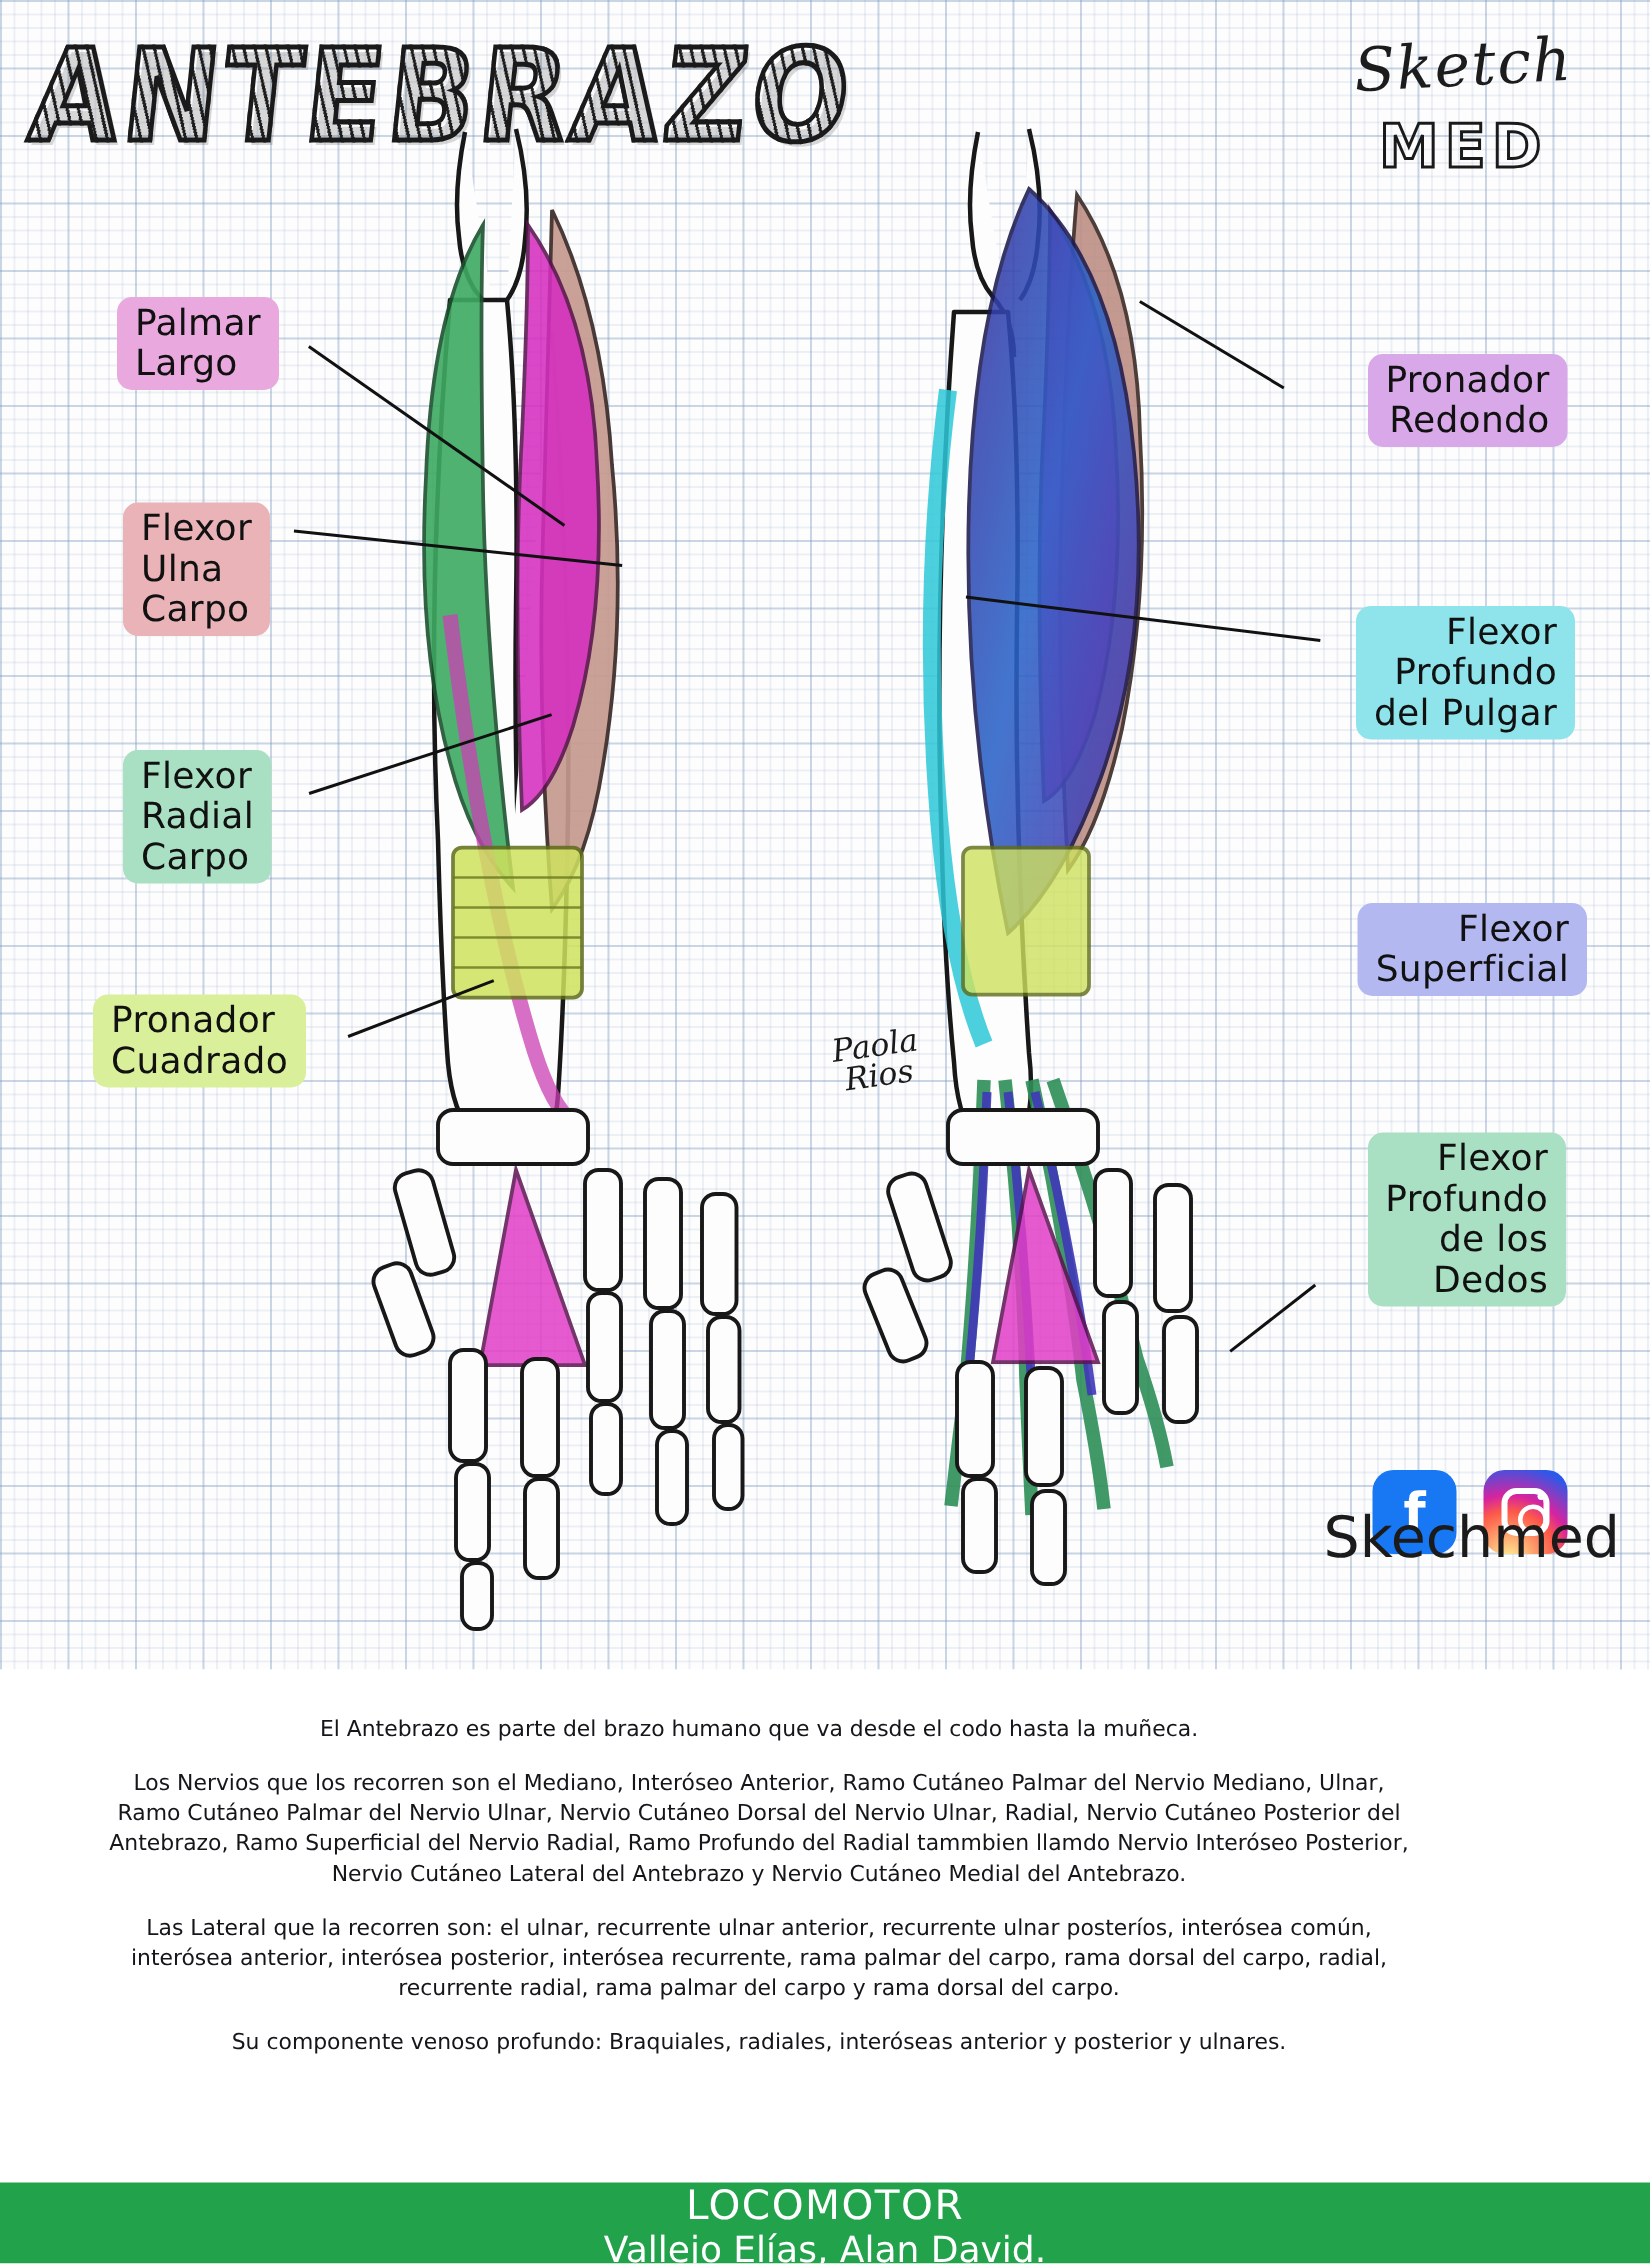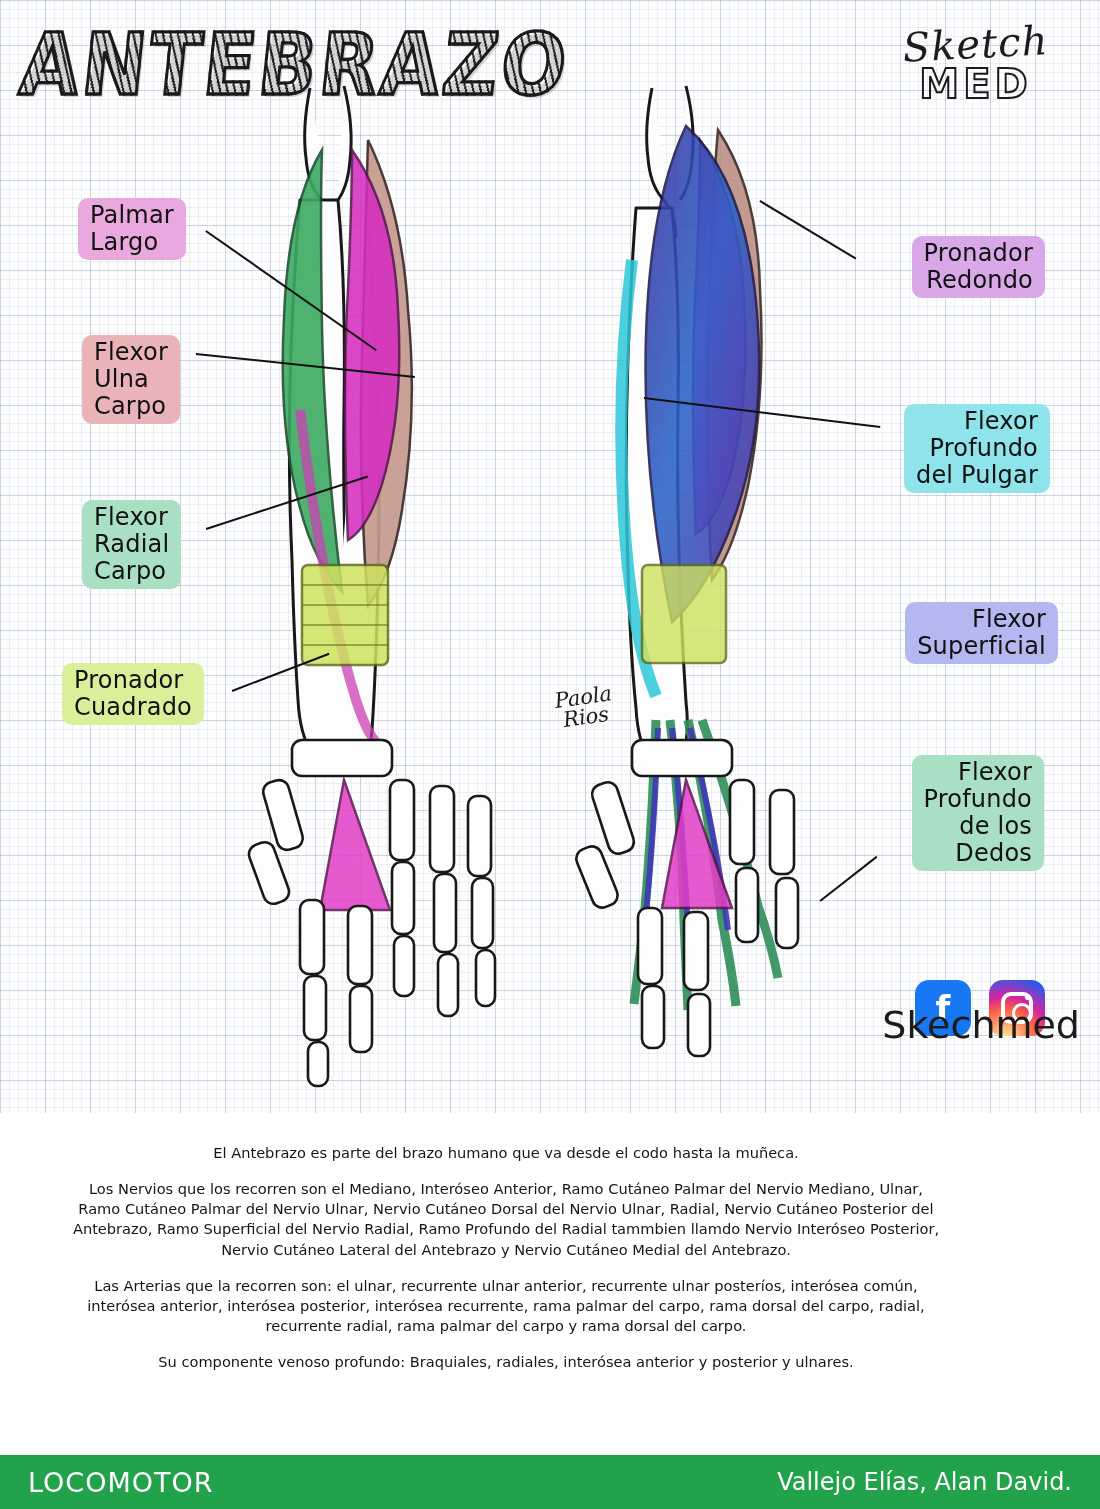--- a/index.html
+++ b/index.html
@@ -66,21 +66,21 @@
     transform: rotate(-3deg);
   }
   .brand .b2 {
     font-family: "DejaVu Sans", sans-serif;
     font-weight: bold;
     font-size: 40px;
     letter-spacing: 4px;
     color: transparent;
     -webkit-text-stroke: 2px #1a1a1a;
     display: block;
-    margin-top: 0;
+    margin-top: 14px;
   }
 
   
   .label {
     position: absolute;
     font-family: "DejaVu Sans", sans-serif;
     font-size: 24px;
     line-height: 1.12;
     color: #111;
     padding: 4px 12px;
@@ -144,20 +144,21 @@
   }
 
   
   .footer {
     position: absolute;
     left: 0; top: 1455px;
     width: 1100px; height: 54px;
     background: #22a24a;
     display: flex; align-items: center; justify-content: space-between;
     padding: 0 28px;
+    flex-direction: column;
   }
   .footer .left {
     color: #ffffff; font-family: "DejaVu Sans", sans-serif;
     font-size: 27px; letter-spacing: 1px;
   }
   .footer .right {
     color: #ffffff; font-family: "DejaVu Sans", sans-serif;
     font-size: 24px;
   }
 </style>
@@ -317,20 +318,20 @@
     <div class="soc-icon soc-ig">
       <div class="ring"></div>
     </div>
   </div>
   <div class="handle">Skechmed</div>
 </div>
 
 <div class="textblock">
   <p>El Antebrazo es parte del brazo humano que va desde el codo hasta la muñeca.</p>
   <p>Los Nervios que los recorren son el Mediano, Interóseo Anterior, Ramo Cutáneo Palmar del Nervio Mediano, Ulnar, Ramo Cutáneo Palmar del Nervio Ulnar, Nervio Cutáneo Dorsal del Nervio Ulnar, Radial, Nervio Cutáneo Posterior del Antebrazo, Ramo Superficial del Nervio Radial, Ramo Profundo del Radial tammbien llamdo Nervio Interóseo Posterior, Nervio Cutáneo Lateral del Antebrazo y Nervio Cutáneo Medial del Antebrazo.</p>
-  <p>Las Arterias que la recorren son: el ulnar, recurrente ulnar anterior, recurrente ulnar posteríos, interósea común, interósea anterior, interósea posterior, interósea recurrente, rama palmar del carpo, rama dorsal del carpo, radial, recurrente radial, rama palmar del carpo y rama dorsal del carpo.</p>
-  <p>Su componente venoso profundo: Braquiales, radiales, interósea anterior y posterior y ulnares.</p>
+  <p>Las Lateral que la recorren son: el ulnar, recurrente ulnar anterior, recurrente ulnar posteríos, interósea común, interósea anterior, interósea posterior, interósea recurrente, rama palmar del carpo, rama dorsal del carpo, radial, recurrente radial, rama palmar del carpo y rama dorsal del carpo.</p>
+  <p>Su componente venoso profundo: Braquiales, radiales, interóseas anterior y posterior y ulnares.</p>
 </div>
 
 <div class="footer">
   <div class="left">LOCOMOTOR</div>
   <div class="right">Vallejo Elías, Alan David.</div>
 </div>
 
 </body></html>

